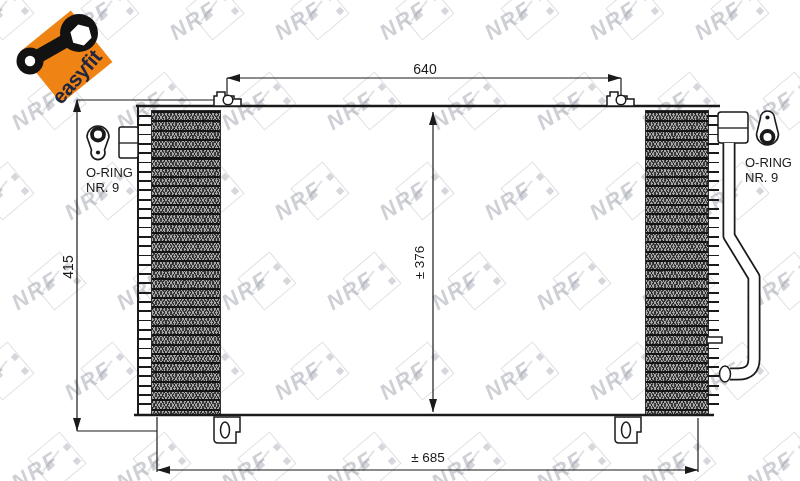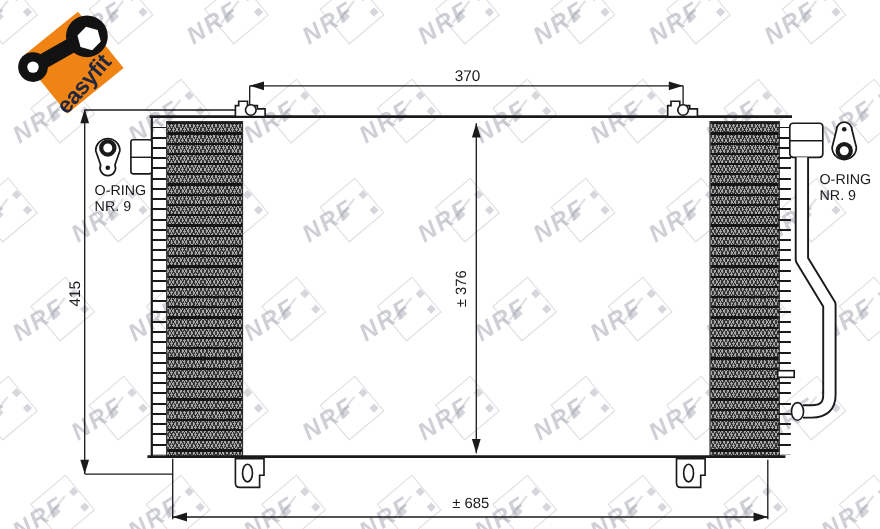--- a/index.html
+++ b/index.html
@@ -507,21 +507,21 @@
       <circle cx="767.5" cy="137" r="6" stroke-width="3.8"></circle>
     </g>
 
     <g>
       <path d="M729,143 L729,236 L754,277 L754,359 Q754,374 738,374 L730,374" fill="none" stroke="#1a1a1a" stroke-width="13" stroke-linejoin="round"></path>
       <path d="M729,143 L729,236 L754,277 L754,359 Q754,374 738,374 L730,374" fill="none" stroke="#ffffff" stroke-width="9.5" stroke-linejoin="round"></path>
       <ellipse cx="725" cy="374" rx="5.5" ry="8" fill="#ffffff" stroke="#1a1a1a" stroke-width="1.5"></ellipse>
     </g>
   </svg>
 
-  <div class="lbl" id="lbl-470">370</div>
+  <div class="lbl" id="lbl-470">640</div>
   <div class="lbl rot" id="lbl-415">415</div>
   <div class="lbl rot" id="lbl-376">± 376</div>
   <div class="lbl" id="lbl-685">± 685</div>
 
   <div class="oring-lbl" id="lbl-oring8">
     <div>O-RING</div>
     <div>NR. 9</div>
   </div>
   <div class="oring-lbl" id="lbl-oring6">
     <div>O-RING</div>

